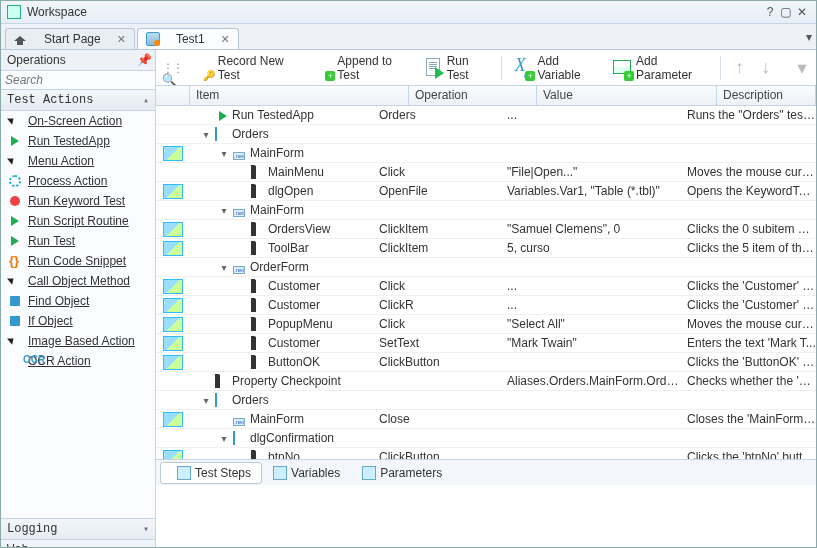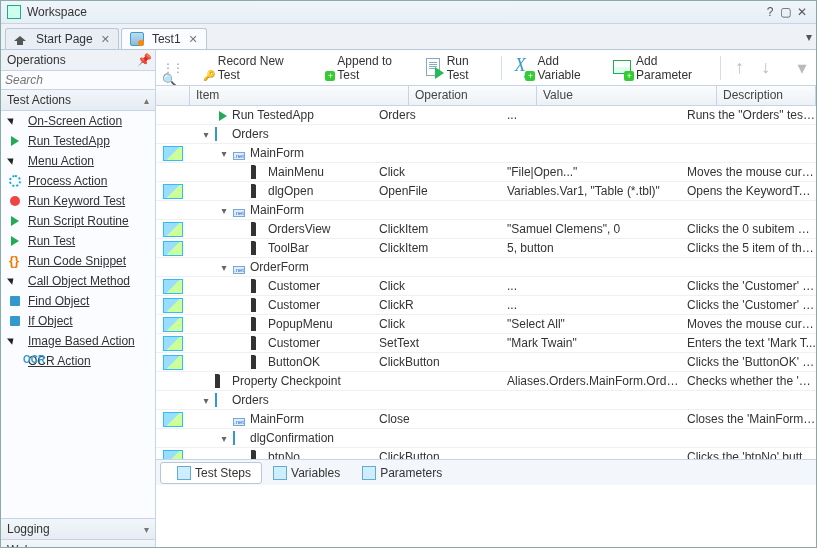--- a/index.html
+++ b/index.html
@@ -2,39 +2,39 @@
 <html><head>
 <meta charset="utf-8">
 <style>
 * { box-sizing: border-box; margin: 0; padding: 0; }
 body { font-family: "Segoe UI", Tahoma, sans-serif; font-size: 12px; background: #fff; color: #333; width: 817px; height: 548px; border: 1px solid #8aa; overflow: hidden; }
 .titlebar { height: 23px; background: linear-gradient(#f0f5fa,#e6eef6); display: flex; align-items: center; padding: 0 6px; border-bottom: 1px solid #c5d5e5; }
 .titlebar .icon-app { width: 14px; height: 14px; border: 1px solid #2a8; background: #cfe; margin-right: 6px; }
 .titlebar .title { flex: 1; }
 .titlebar .wctrl { width: 16px; text-align: center; color: #555; cursor: pointer; }
 .tabstrip { height: 26px; background: #eef2f6; border-bottom: 1px solid #b8c8d8; display: flex; align-items: flex-end; padding: 0 4px; position: relative; }
-.tab { display: inline-flex; align-items: center; padding: 3px 8px; border: 1px solid #b8c8d8; border-bottom: none; background: #fafcff; margin-right: 2px; border-radius: 3px 3px 0 0; gap: 8px; cursor: pointer; }
+.tab { display: inline-flex; align-items: center; padding: 3px 8px; border: 1px solid #b8c8d8; border-bottom: none; background: #fafcff; margin-right: 2px; border-radius: 3px 3px 0 0; gap: 16px; cursor: pointer; }
 .tab.inactive { background: #e8eef4; }
 .tab .close-x { color:#777; font-size:11px; }
 .tab .icon { width:14px; height:14px; display:inline-block; }
 .tiny-house { position:relative; width:14px; height:14px; }
 .tiny-house::before{content:"";position:absolute;left:0;top:4px;border-left:6px solid transparent;border-right:6px solid transparent;border-bottom:5px solid #555;}
 .tiny-house::after{content:"";position:absolute;left:3px;top:9px;width:6px;height:4px;background:#555;}
 .kword-icon{background:linear-gradient(#bde,#8bd);border:1px solid #49c;border-radius:2px;position:relative;}
 .kword-icon::after{content:"";position:absolute;right:-1px;bottom:-1px;width:6px;height:6px;background:#f80;border-radius:50%;}
 .tabstrip .more{position:absolute;right:4px;top:6px;color:#555;}
 .body { display:flex; height:511px; }
 .leftpanel { width:155px; border-right:1px solid #c5d5e5; display:flex; flex-direction:column; background:#fafcff; }
 .panel-head { display:flex; align-items:center; padding:3px 6px; background:#eef2f6; border-bottom:1px solid #c5d5e5; }
 .panel-head .t { flex:1; }
 .pin { width:12px; color:#666; }
 .search-row { display:flex; align-items:center; padding:2px 4px; border-bottom:1px solid #c5d5e5; }
 .search-row input { flex:1; border:none; outline:none; font-style:italic; color:#777; background:transparent; font-size:12px; }
 .search-row .mag { color:#555; }
-.section-head { padding:3px 6px; background:linear-gradient(#f2f6fa,#e6ecf2); border-bottom:1px solid #c5d5e5; display:flex; align-items:center; cursor:pointer; }
+.section-head { padding:3px 6px; background:linear-gradient(#f2f6fa,#e6ecf2); border-bottom:1px solid #c5d5e5; display:flex; align-items:center; cursor:pointer;font-family:Liberation Mono, monospace; }
 .section-head .arrow { margin-left:auto; color:#777; font-size:10px; }
 .op-list { flex:1; overflow-y:auto; border-bottom:1px solid #c5d5e5;text-decoration:underline; }
 .op-item { display:flex; align-items:center; gap:5px; padding:3px 6px; cursor:pointer; }
 .op-icon { width:16px; height:14px; position:relative; }
 .arrow-cursor { width:0;height:0;border-left:5px solid #222;border-top:4px solid transparent;border-bottom:4px solid transparent;transform:rotate(-40deg);position:absolute;left:2px;top:2px;}
 .blue-sq{width:10px;height:10px;background:#39c;position:absolute;left:3px;top:2px;border-radius:1px;}
 .green-tri{width:0;height:0;border-left:8px solid #2a5;border-top:5px solid transparent;border-bottom:5px solid transparent;position:absolute;left:4px;top:2px;}
 .gear{position:absolute;left:2px;top:1px;width:12px;height:12px;border:2px dotted #0ad;border-radius:50%;}
 .red-circ{width:10px;height:10px;background:#e44;border-radius:50%;position:absolute;left:3px;top:2px;}
 .code-br{position:absolute;left:2px;top:-1px;color:#e70;font-weight:bold;font-size:13px;}
@@ -357,21 +357,21 @@
           <div class="thumb-col">
             <span class="thumb"></span>
           </div>
           <div class="item-col">
             <span class="pad" style="width: 46px;"></span>
             <span class="tw"></span>
             <span class="node-icon"><span class="cursor-i"></span></span>
             <span>ToolBar</span>
           </div>
           <div class="op-col">ClickItem</div>
-          <div class="val-col">5, button</div>
+          <div class="val-col">5, curso</div>
           <div class="desc-col">Clicks the 5 item of the '...</div>
         </div>
         <div class="row">
           <div class="thumb-col"></div>
           <div class="item-col">
             <span class="pad" style="width: 28px;"></span>
             <span class="tw">▾</span>
             <span class="node-icon"><span class="net-box">.net</span></span>
             <span>OrderForm</span>
           </div>

